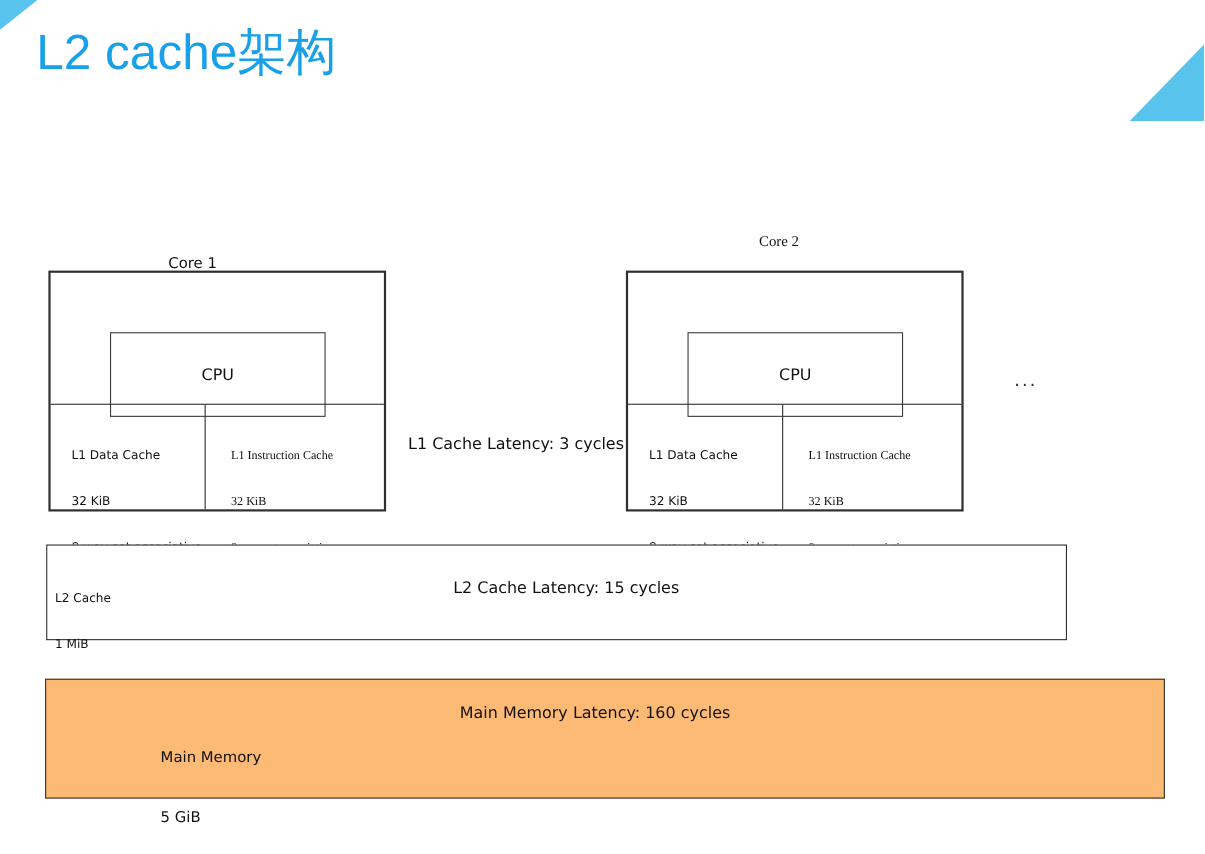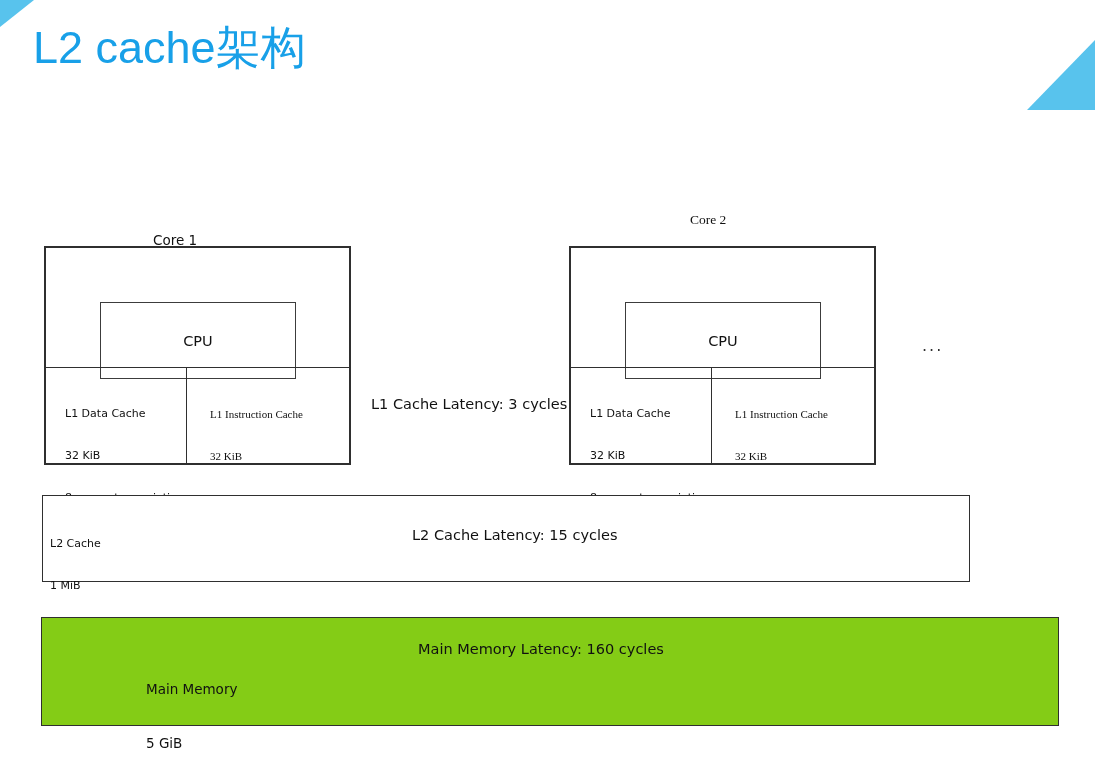--- a/index.html
+++ b/index.html
@@ -117,21 +117,21 @@
     font-size: 11px;
     line-height: 13.7px;
     white-space: pre;
   }
 
   .mm-box {
     position: absolute;
     left: 41px; top: 617px;
     width: 1016px; height: 107px;
     border: 1.5px solid #2f2f2f;
-    background: #84cc16;
+    background: #fdba74;
   }
   .mm-lines {
     position: absolute;
     left: 104px; top: 26px;
     font-size: 13.5px;
     line-height: 18px;
     white-space: pre;
   }
 </style>
 </head>

